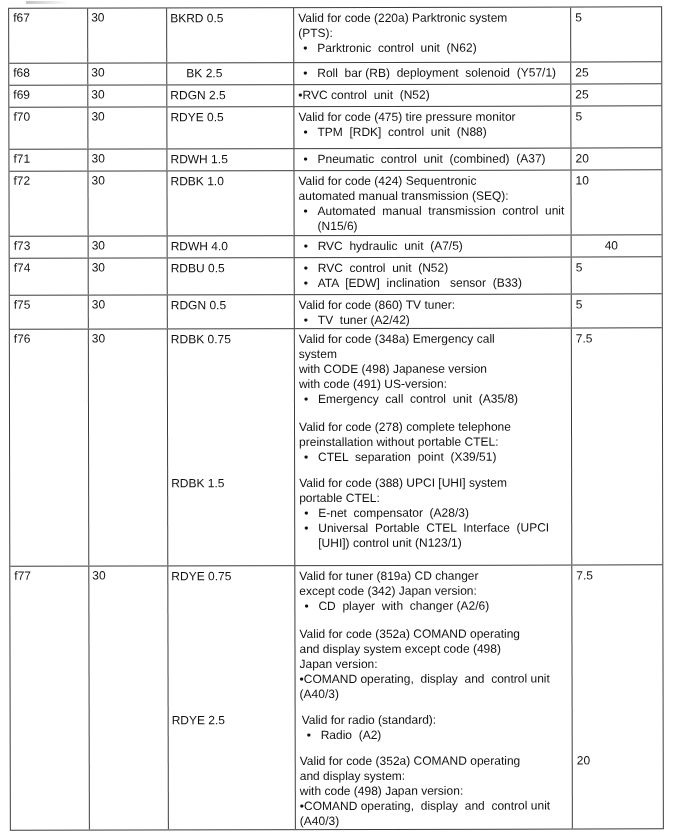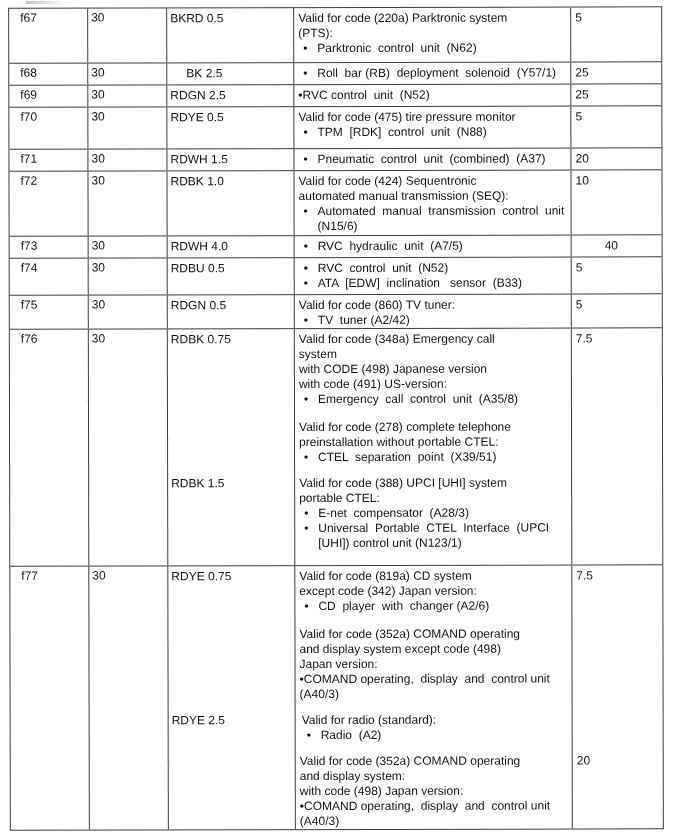--- a/index.html
+++ b/index.html
@@ -41,21 +41,21 @@
   .r-f71{min-height:21px}
   .r-f72{min-height:64px}
   .r-f73{min-height:20px}
   .r-f74{min-height:36px}
   .r-f75{min-height:33px}
   .r-f76{min-height:236px}
   .r-f77{min-height:257px}
   .vline{position:absolute;top:0;bottom:0;width:1px;background:#3c3c3c;}
   .v1{left:78px}.v2{left:157px}.v3{left:284px}.v4{left:561px}
   .cell{box-sizing:border-box;}
-  .idc{padding:2px 11px;}
+  .idc{padding:2px 4px;}
   .ampc{padding:2px 4px;}
   .wirec{padding:3px 4px;white-space:pre-wrap;}
   .ratec{padding:3px 5px;white-space:pre-wrap;}
   .descc{padding:3px 6px 0 5px;}
   .block + .block{margin-top:13px;}
   .line{white-space:pre-wrap;}
   .li{display:flex;}
   .bul{flex:none;width:19px;padding-left:5px;box-sizing:border-box;}
   .li.tight .bul{width:auto;padding-left:0;}
   .btxt{white-space:pre-wrap;}
@@ -286,21 +286,21 @@
         <div class="vline v2"></div>
         <div class="vline v3"></div>
         <div class="vline v4"></div>
       </div>
       <div class="row r-f77">
         <div class="cell idc" style="grid-area: 1 / 1 / span 3;">f77</div>
         <div class="cell ampc" style="grid-area: 1 / 2 / span 3;">30</div>
         <div class="cell wirec" style="grid-area: 1 / 3;">RDYE 0.75</div>
         <div class="cell descc" style="grid-area: 1 / 4;">
           <div class="block">
-            <div class="line">Valid for code (819a) CD system</div>
+            <div class="line">Valid for tuner (819a) CD changer</div>
             <div class="line">except code (342) Japan version:</div>
             <div class="li">
               <span class="bul">•</span>
               <span class="btxt">CD  player  with  changer (A2/6)</span>
             </div>
           </div>
           <div class="block">
             <div class="line">Valid for code (352a) COMAND operating</div>
             <div class="line">and display system except code (498)</div>
             <div class="line">Japan version:</div>

